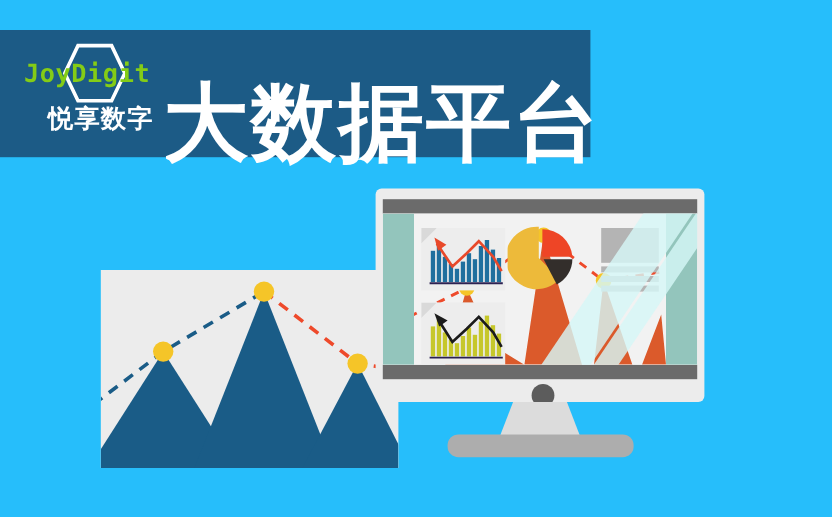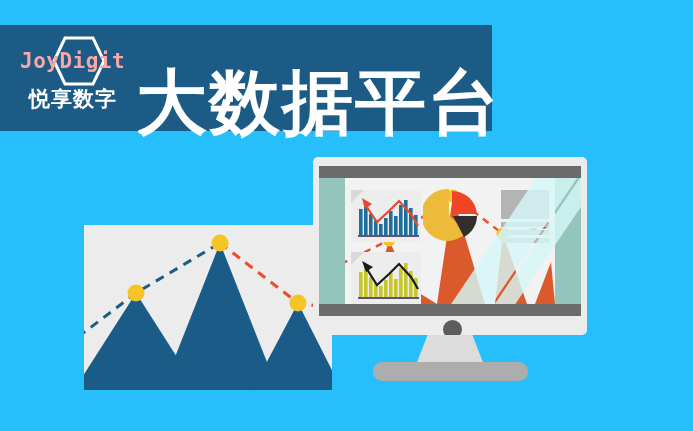--- a/index.html
+++ b/index.html
@@ -8,24 +8,24 @@
     font-family:"Liberation Sans","DejaVu Sans",sans-serif;
     background:#26BEFB;position:relative;
   }
   #stage{position:absolute;inset:0;width:693px;height:431px;overflow:hidden;background:#26BEFB;}
 
   
   .banner{position:absolute;left:0;top:25px;width:492px;height:106px;background:#1C5B86;}
   .logo-wrap{position:absolute;left:16px;top:10px;width:112px;height:88px;}
   .logo-hex{position:absolute;left:35px;top:0px;width:56px;height:52px;}
   .logo-latin{position:absolute;left:4px;top:13px;width:108px;height:26px;
-    color:#fca5a5;font-size:21px;font-weight:bold;letter-spacing:.5px;
+    color:#84cc16;font-size:21px;font-weight:bold;letter-spacing:.5px;
     font-family:"DejaVu Sans Mono","Liberation Mono",monospace;line-height:26px;text-align:left;}
   .logo-cn{position:absolute;left:2px;top:50px;width:110px;height:28px;color:#ffffff;
-    font-size:21px;font-weight:bold;letter-spacing:1px;line-height:28px;text-align:center;
+    font-size:21px;font-weight:bold;letter-spacing:1px;line-height:28px;text-align:right;
     font-family:"DejaVu Sans","Liberation Sans",sans-serif;}
   .banner-title{position:absolute;left:136px;top:46px;width:300px;height:64px;
     color:#ffffff;font-size:71px;font-weight:bold;line-height:64px;letter-spacing:2px;
     font-family:"DejaVu Sans","Liberation Sans",sans-serif;white-space:nowrap;}
 
   
   .left-panel{position:absolute;left:84px;top:225px;width:248px;height:165px;background:#ECECEC;overflow:hidden;}
   .left-panel svg{display:block;}
 
   

